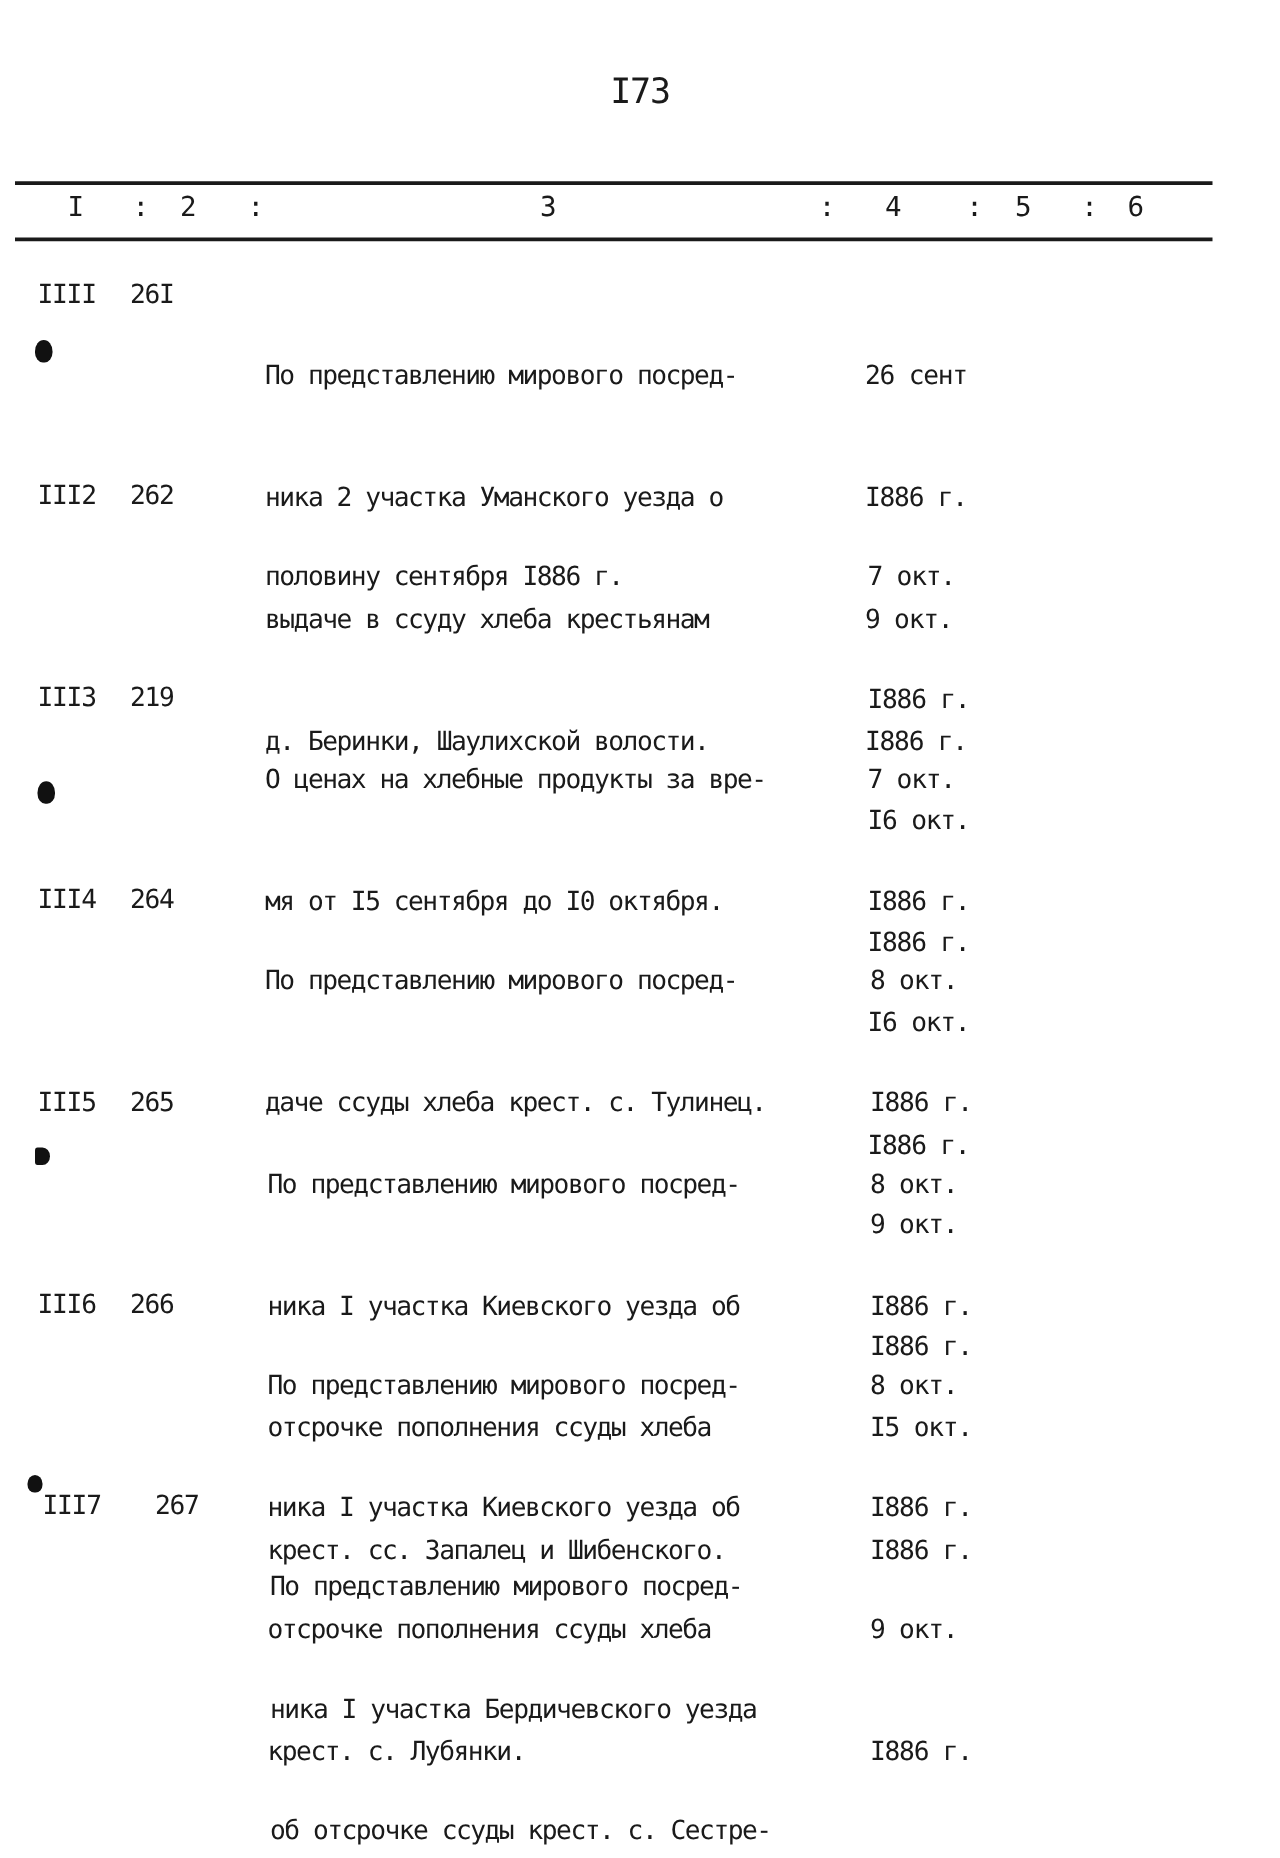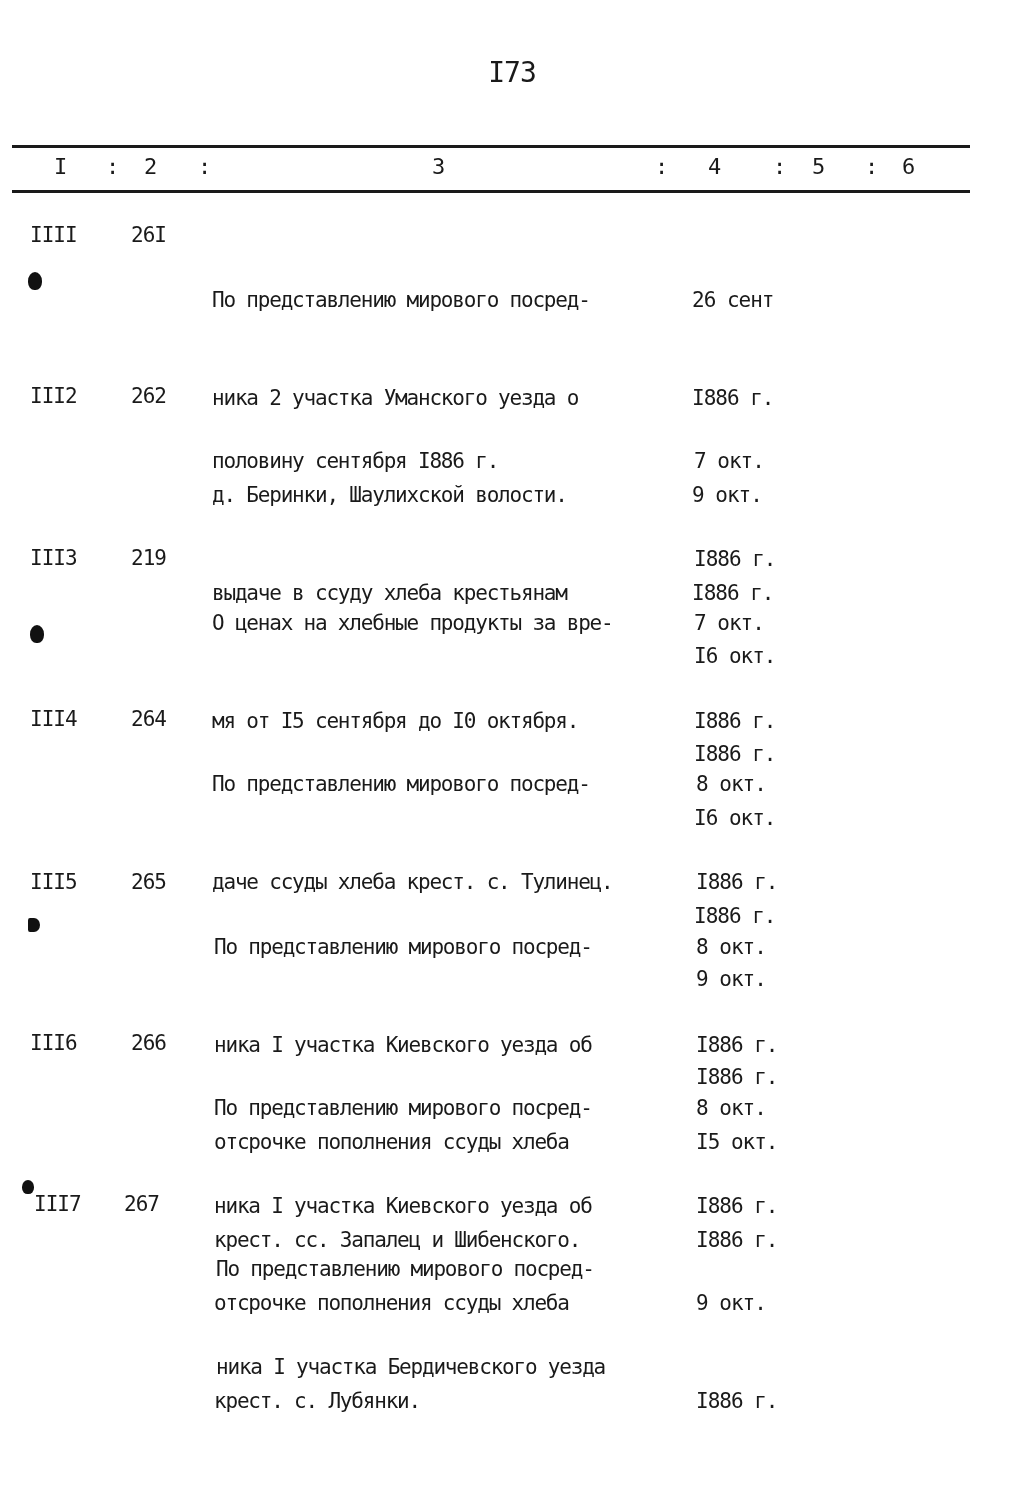--- a/index.html
+++ b/index.html
@@ -25,21 +25,21 @@
   .header-row {
     position: absolute; top: 154px; left: 0; width: 1024px; height: 30px;
     font-size: 22px;
   }
   .header-row span { position: absolute; top: 0; }
   .entry {
     position: absolute; left: 0; width: 1024px;
     font-size: 21px; line-height: 32.5px;
   }
   .entry .c1 { position: absolute; left: 30px; top: 0; letter-spacing: -1px; }
-  .entry .c2 { position: absolute; left: 131px; top: 0; letter-spacing: -1px; }
+  .entry .c2 { position: absolute; left: 104px; top: 0; letter-spacing: -1px; }
   .entry .c3 { position: absolute; left: 212px; top: 0; white-space: pre; letter-spacing: -1.2px; }
   .entry .c4 { position: absolute; left: 668px; top: 0; white-space: pre; letter-spacing: -1px; margin-left: 24px; }
   .entry .line { display: block; height: 32.5px; }
   .speck {
     position: absolute; width: 14px; height: 18px; background: #111;
     border-radius: 50% 50% 45% 45%;
   }
 </style>
 </head>
 <body>
@@ -61,22 +61,22 @@
   <span style="left:902px">6</span>
 </div>
 <div class="rule bottom"></div>
 
 <div class="entry" style="top:219px">
   <span class="c1">IIII</span>
   <span class="c2">26I</span>
   <div class="c3">
     <span class="line">По представлению мирового посред-</span>
     <span class="line">ника 2 участка Уманского уезда о</span>
+    <span class="line">выдаче в ссуду хлеба крестьянам</span>
     <span class="line">д. Беринки, Шаулихской волости.</span>
-    <span class="line">выдаче в ссуду хлеба крестьянам</span>
   </div>
   <div class="c4">
     <span class="line">26 сент</span>
     <span class="line">I886 г.</span>
     <span class="line">9 окт.</span>
     <span class="line">I886 г.</span>
   </div>
 </div>
 
 <div class="entry" style="top:380px">
@@ -156,20 +156,21 @@
     <span class="line">I886 г.</span>
   </div>
 </div>
 
 <div class="entry" style="top:1188px">
   <span class="c1" style="left:34px">III7</span>
   <span class="c2" style="left:124px">267</span>
   <div class="c3" style="left:216px">
     <span class="line">По представлению мирового посред-</span>
     <span class="line">ника I участка Бердичевского уезда</span>
+    <span class="line">об отсрочке ссуды крест. с. Сестре-</span>
     
   </div>
 </div>
 
 <div class="speck" style="left:28px;top:272px;"></div>
 <div class="speck" style="left:30px;top:625px;"></div>
 <div class="speck" style="left:28px;top:918px;width:12px;height:14px;border-radius:20% 60% 60% 20%;"></div>
 <div class="speck" style="left:22px;top:1180px;width:12px;height:14px;"></div>
 
 </body></html>

